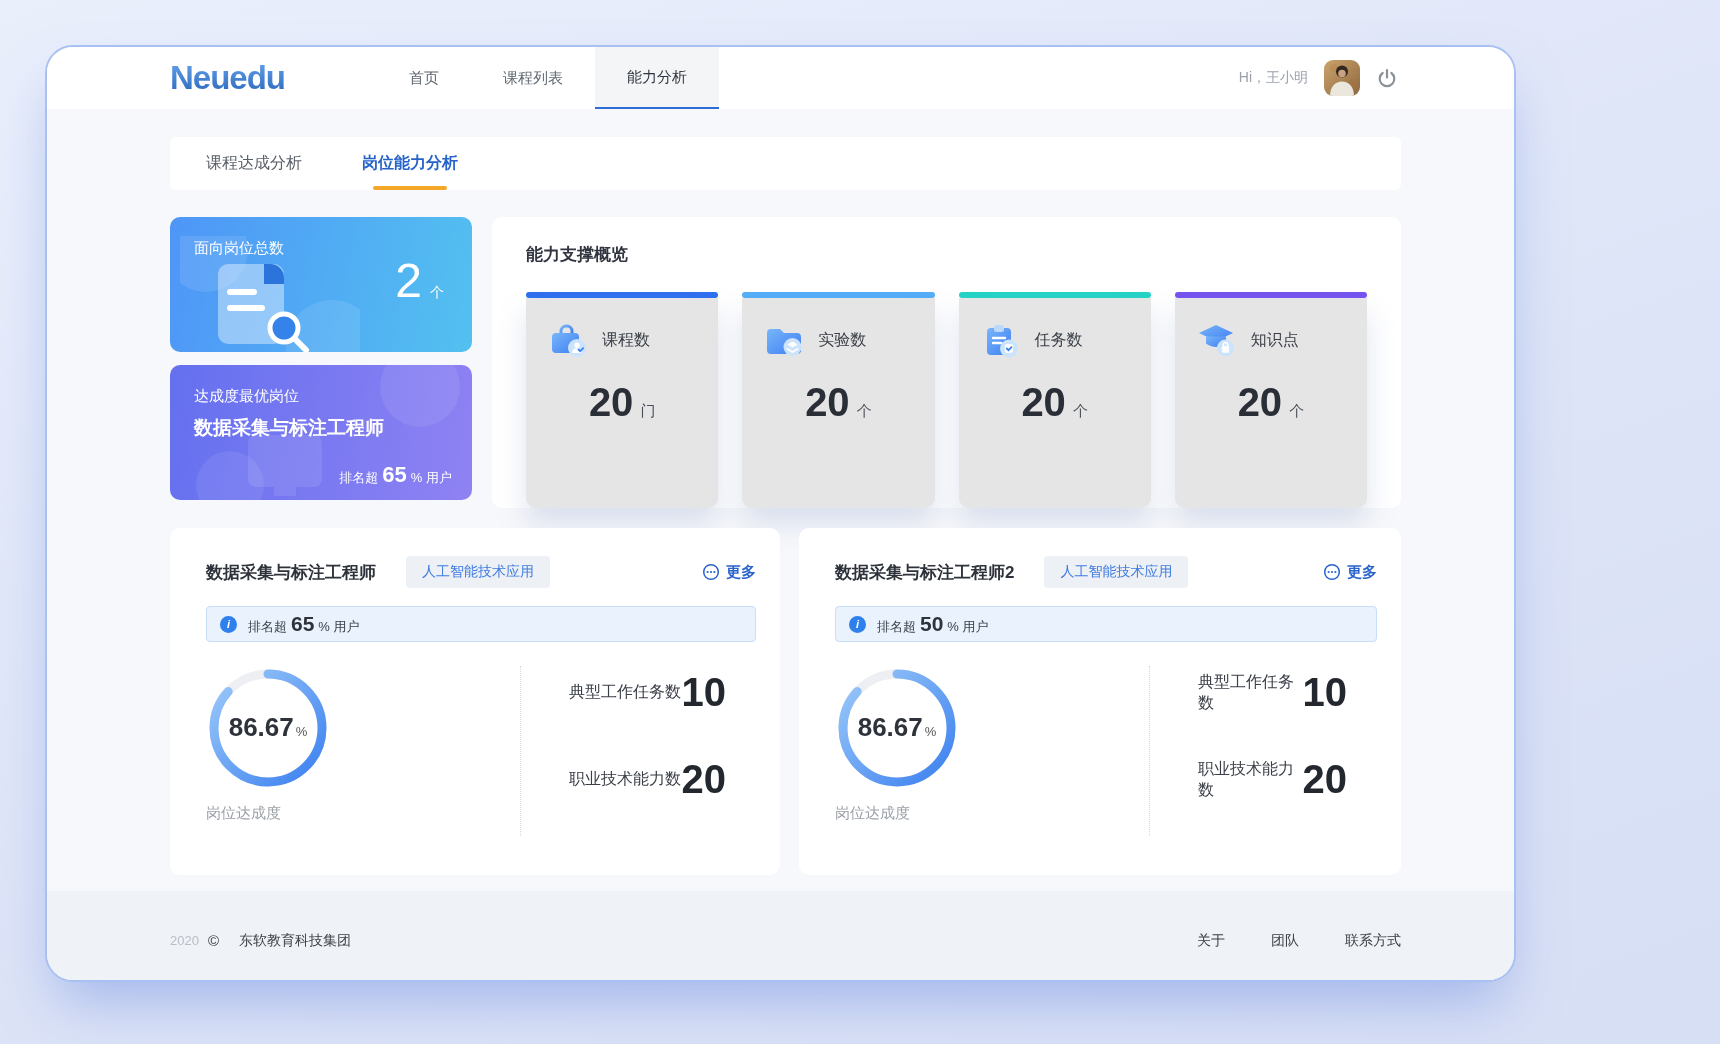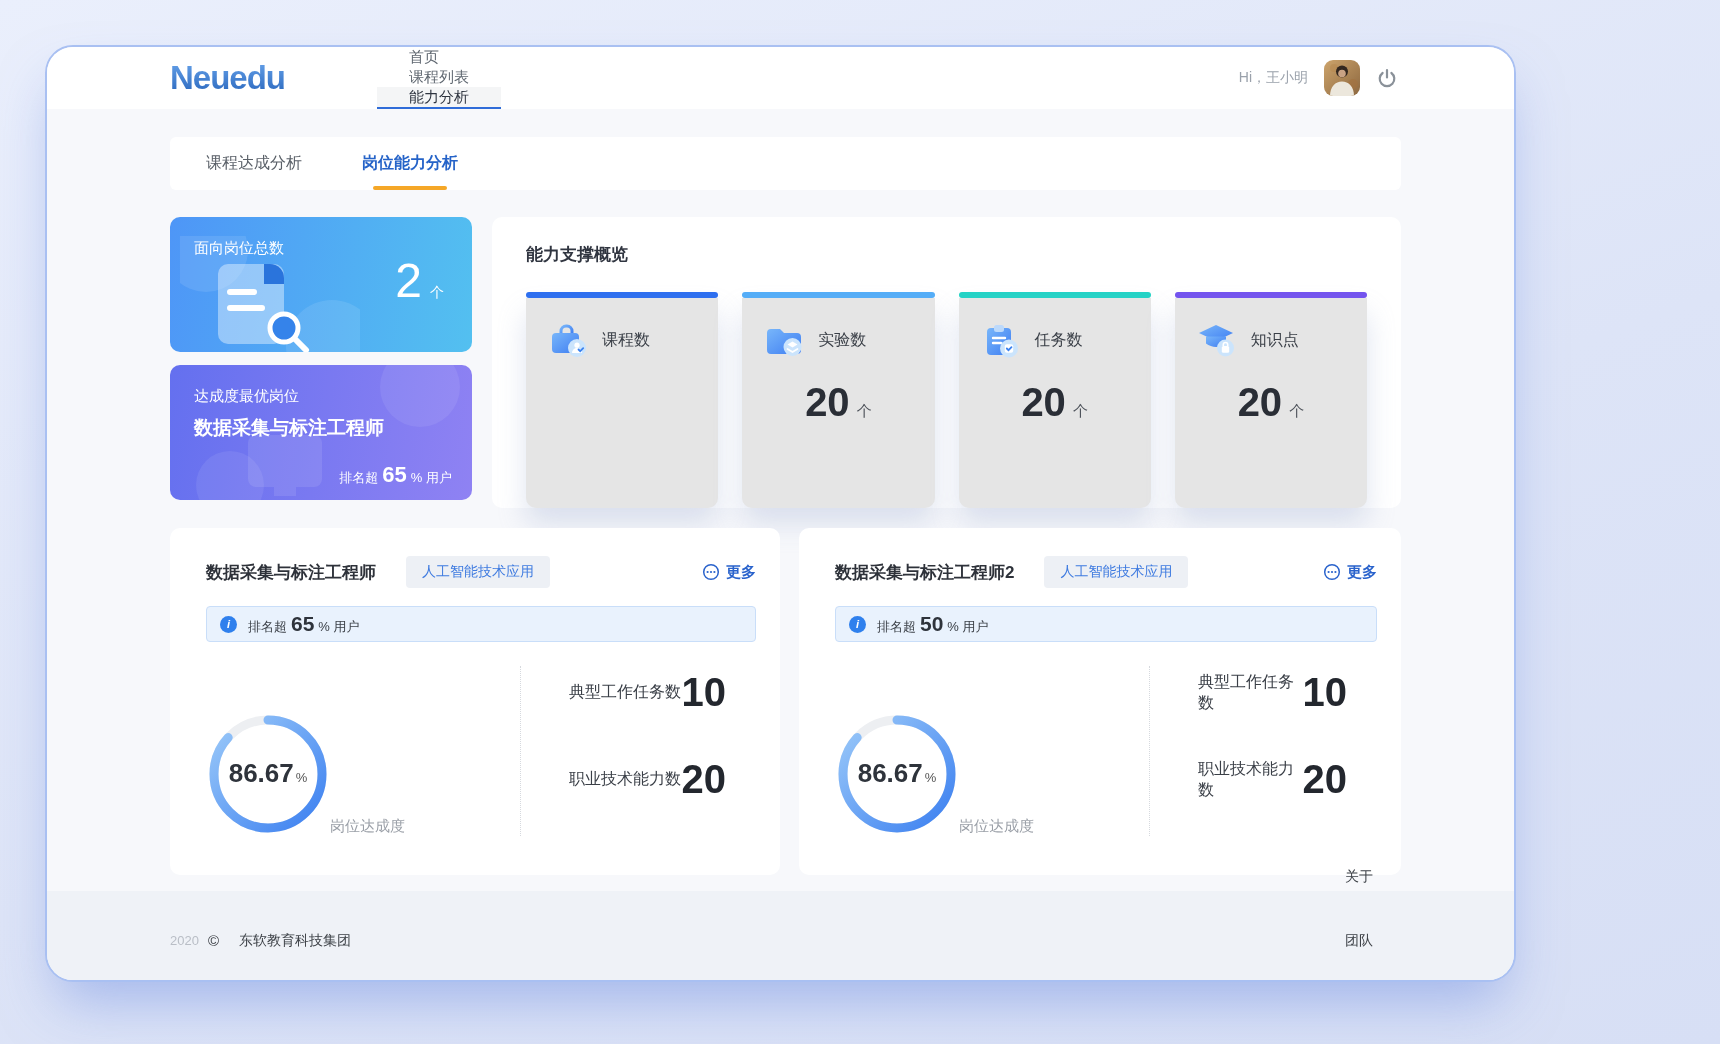--- a/index.html
+++ b/index.html
@@ -13,21 +13,21 @@
     position:absolute; left:45px; top:45px; width:1471px; height:937px;
     border-radius:28px; border:2px solid #a9c0f2; background:#f7f8fb;
     box-shadow:0 30px 55px -12px rgba(116,146,226,.55);
     overflow:hidden; display:flex; flex-direction:column;
   }
   
   .header { height:62px; background:#fff; display:flex; align-items:center; padding:0 116px 0 123px; flex-shrink:0; }
   .logo { font-size:33px; font-weight:800; letter-spacing:-1px;
     background:linear-gradient(180deg,#69a5ec 0%,#2663ba 100%);
     -webkit-background-clip:text; background-clip:text; color:transparent; }
-  .nav { display:flex; margin-left:92px; height:100%;flex-direction:column; }
+  .nav { display:flex; margin-left:92px; height:100%; }
   .nav-item { padding:0 32px; height:100%; display:flex; align-items:center; font-size:15px; color:#5f6770; cursor:pointer; }
   .nav-item.active { background:#f4f5f6; color:#2f3540; border-bottom:2px solid #2f6cd8;align-items:center; }
   .header-right { margin-left:auto; display:flex; align-items:center; gap:16px; }
   .greeting { color:#9aa1ab; font-size:14px; }
   .avatar { width:36px; height:36px; border-radius:9px; overflow:hidden; display:block; }
   .power-btn { display:flex; align-items:center; cursor:pointer; }
   
   .content { flex:1; padding:28px 113px 16px 123px; }
   .tabs-card { background:#fff; border-radius:6px; height:53px; display:flex; align-items:center; padding:0 36px; }
   .tab { font-size:16px; color:#5a6068; margin-right:60px; position:relative; height:100%; display:flex; align-items:center; cursor:pointer; }
@@ -71,38 +71,38 @@
   .job-head { display:flex; align-items:center; }
   .job-title { font-size:17px; font-weight:700; color:#2e323a; }
   .job-tag { margin-left:30px; background:#edf0f5; color:#3f7be0; font-size:14px; padding:7px 16px; border-radius:4px; cursor:default; }
   .more { margin-left:auto; color:#2a63cc; font-size:15px; font-weight:600; display:flex; align-items:center; gap:6px; cursor:pointer; }
   .rank-bar { margin-top:18px; height:36px; background:#e9f2fd; border:1px solid #c9def9; border-radius:4px;
     display:flex; align-items:center; padding:0 13px; gap:11px; color:#3c4148; }
   .info-dot { width:17px; height:17px; border-radius:50%; background:#2f80ed; color:#fff; font-size:11px; font-weight:700;
     font-style:italic; display:flex; align-items:center; justify-content:center; flex-shrink:0; }
   .rank-bar .rank-big { font-size:21px; color:#2e333b; }
   .job-body { display:flex; margin-top:24px; }
-  .donut-col { width:250px; display:flex; flex-direction:row; align-items:flex-end; flex-shrink:0; }
+  .donut-col { width:250px; display:flex; flex-direction:column; align-items:flex-start; flex-shrink:0; }
   .donut-box { position:relative; width:124px; height:124px; }
   .donut-center { position:absolute; inset:0; display:flex; align-items:baseline; justify-content:center; padding-top:46px; }
   .donut-val { font-size:26px; font-weight:700; color:#2e333b; }
   .donut-unit { font-size:13px; color:#555; margin-left:2px; }
   .donut-label { margin-top:14px; color:#9ba0a8; font-size:15px; }
   .v-divider { width:0; border-left:1px dotted #d6d9de; height:170px; margin-left:64px; }
   .job-stats { flex:1; padding:4px 30px 0 48px; display:flex; flex-direction:column; gap:42px; }
   .job-stat-row { display:flex; align-items:center; justify-content:space-between; }
   .job-stat-label { font-size:16px; color:#3a3f47; }
   .job-stat-value { font-size:40px; font-weight:600; color:#23272e; }
   
   .footer { height:99px; background:#eff2f7; display:flex; align-items:center; padding:0 113px 0 123px; flex-shrink:0; }
   .f-left { display:flex; align-items:center; }
   .f-year { color:#b9bec6; font-size:13px; }
   .f-copy { color:#3c4046; font-size:15px; margin-left:9px; }
   .f-company { color:#3c4046; font-size:14px; margin-left:20px; }
-  .f-links { margin-left:auto; display:flex; gap:46px;flex-direction:column; }
+  .f-links { margin-left:auto; display:flex; gap:46px; }
   .f-link { color:#3c4046; font-size:14px; cursor:pointer; }
 </style>
 </head>
 <body>
 
 <div class="panel">
 
   <div class="header">
     <div class="logo">Neuedu</div>
     <div class="nav">
@@ -207,20 +207,23 @@
                     </defs>
                   <path d="M13 12 V9 a5 5 0 0 1 5 -5 h1 a5 5 0 0 1 5 5 v3" fill="none" stroke="url(#gi1)" stroke-width="3"></path>
                   <rect x="4" y="11" width="27" height="20" rx="4" fill="url(#gi1)"></rect>
                   <circle cx="29" cy="26" r="9" fill="#cbe4fc"></circle>
                   <circle cx="29" cy="23.2" r="2.6" fill="#ffffff"></circle>
                   <path d="M24 31 a5 5 0 0 1 10 0 z" fill="#ffffff"></path>
                   <path d="M30.5 27.5 l1.7 1.7 l3 -3" stroke="#3b82f0" stroke-width="1.8" fill="none" stroke-linecap="round"></path>
                 </svg>
                 <span class="stat-label">课程数</span>
               </div>
+              <div class="stat-value-row">
+                <span class="stat-value">20</span><span class="stat-unit">门</span>
+              </div>
             </div>
           </div>
 
           <div class="stat-card">
             <div class="stat-bar" style="background: rgb(84, 174, 248);"></div>
             <div class="stat-body">
               <div class="stat-head">
                 <svg width="40" height="36" viewBox="0 0 40 36">
                   <defs>
                       <linearGradient id="gi2" x1="0" y1="0" x2="1" y2="1">

